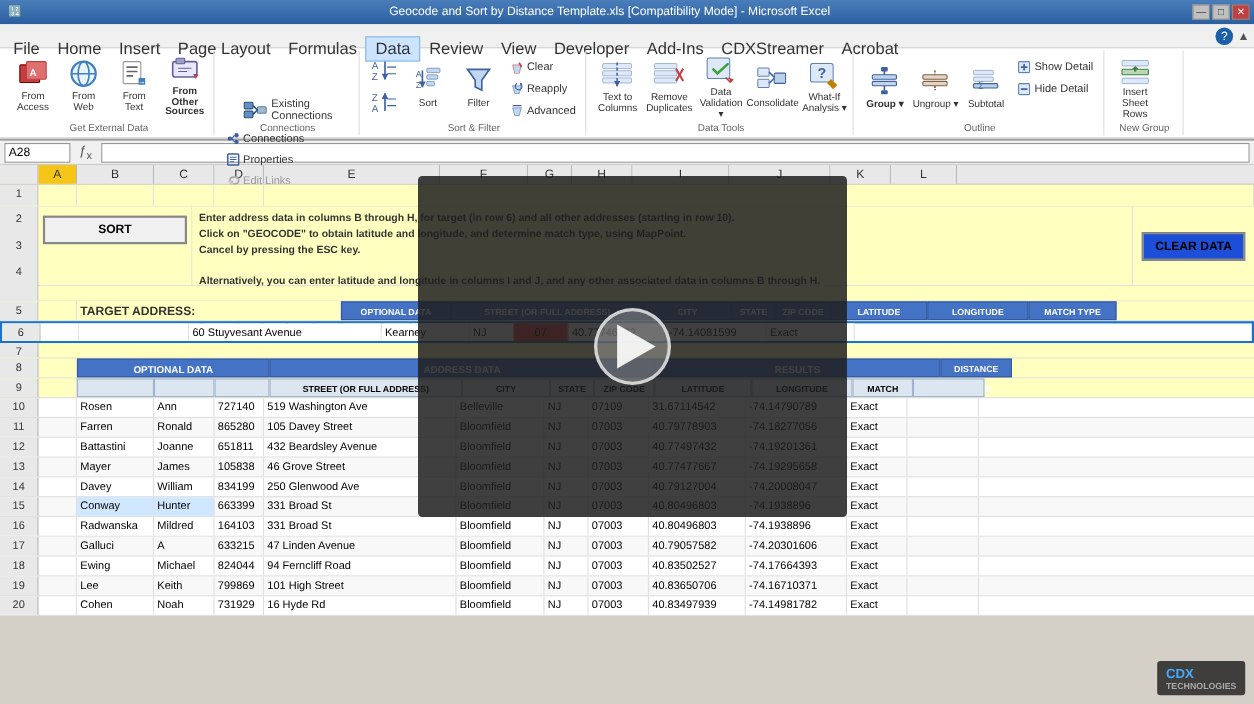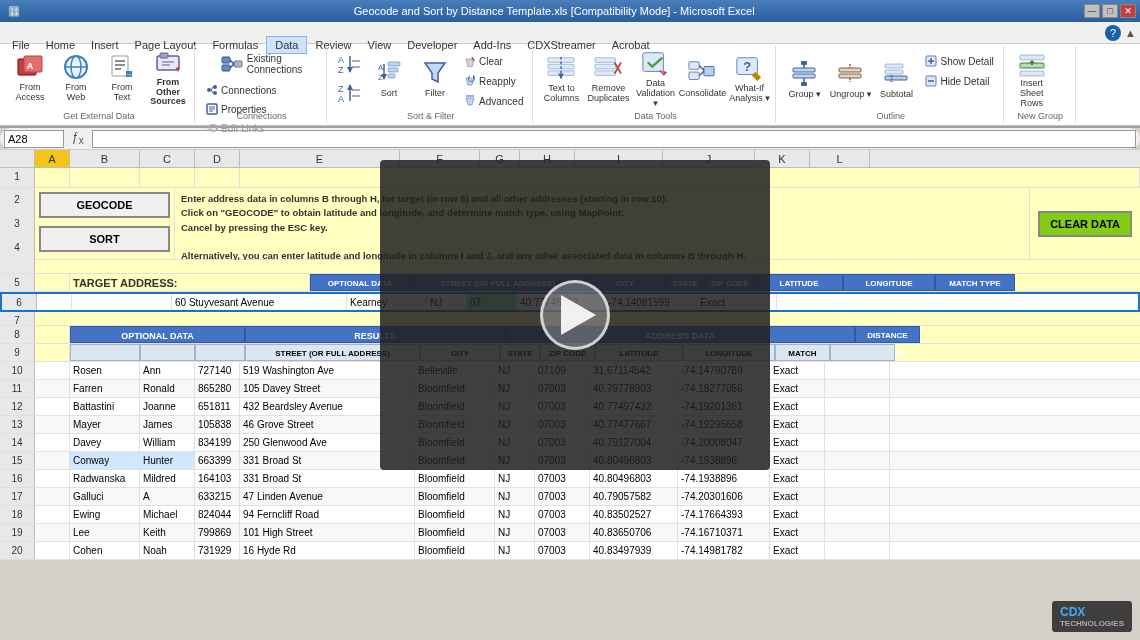--- a/index.html
+++ b/index.html
@@ -6,35 +6,35 @@
     body { width: 1140px; height: 640px; overflow: hidden; font-family: 'Segoe UI', Arial, sans-serif; font-size: 11px; background: #d4d0c8; }
 
     
     .title-bar { background: linear-gradient(to bottom, #4a7eba, #2a5ea0); height: 22px; display: flex; align-items: center; padding: 0 4px; color: white; font-size: 11px; }
     .title-bar-text { flex: 1; text-align: center; }
     .title-bar-btns { display: flex; gap: 2px; }
     .tb-btn { width: 16px; height: 14px; background: #c0c0c0; border: 1px solid #888; font-size: 9px; display: flex; align-items: center; justify-content: center; cursor: pointer; color: #333; }
 
     
     .menu-bar { background: #f0f0f0; height: 22px; display: flex; align-items: center; padding: 0 4px; border-bottom: 1px solid #ccc; }
-    .menu-item { padding: 2px 8px; font-size: 11px; cursor: pointer; color: #333; margin-top: 24px; }
+    .menu-item { padding: 2px 8px; font-size: 15px; cursor: pointer; color: #333; margin-top: 24px; }
     .menu-item.active { background: #cce4ff; border: 1px solid #84b6ea; }
 
     
     .ribbon { background: linear-gradient(to bottom, #f8f8f8, #e8e8e8); border-bottom: 2px solid #a0a0a0; }
     .ribbon-content { display: flex; height: 82px; background: white; border-bottom: 1px solid #c0c0c0; padding: 2px 4px; gap: 2px; }
     .ribbon-group { display: flex; flex-direction: column; border-right: 1px solid #ddd; padding: 2px 4px; min-width: 60px; position: relative; }
     .ribbon-group-label { font-size: 9px; color: #666; text-align: center; position: absolute; bottom: 2px; left: 0; right: 0; }
     .ribbon-buttons { display: flex; flex: 1; align-items: center; gap: 2px; padding-bottom: 14px; }
     .ribbon-btn-large { display: flex; flex-direction: column; align-items: center; justify-content: center; width: 44px; height: 58px; border: 1px solid transparent; cursor: pointer; border-radius: 2px; font-size: 9px; color: #333; gap: 2px; }
     .ribbon-btn-large .icon { width: 28px; height: 28px; display: flex; align-items: center; justify-content: center; }
     .ribbon-btn-small { display: flex; align-items: center; gap: 3px; padding: 2px 4px; border: 1px solid transparent; cursor: pointer; border-radius: 2px; font-size: 10px; color: #333; height: 18px; white-space: nowrap; }
     
     
-    .formula-bar { background: #f0f0f0; height: 22px; display: flex; align-items: center; padding: 0 4px; border-bottom: 1px solid #ccc; gap: 4px; border-radius: 11px; }
+    .formula-bar { background: #f0f0f0; height: 22px; display: flex; align-items: center; padding: 0 4px; border-bottom: 1px solid #ccc; gap: 4px; }
     .name-box { width: 60px; height: 18px; border: 1px solid #999; background: white; font-size: 11px; padding: 1px 3px; }
     .formula-icon { font-size: 12px; color: #555; padding: 0 4px; }
     .formula-input { flex: 1; height: 18px; border: 1px solid #999; background: white; font-size: 11px; padding: 1px 3px; }
 
     
     .col-header-row { display: flex; background: #e8e8e8; border-bottom: 1px solid #bbb; height: 18px; }
     .row-num-cell { width: 35px; min-width: 35px; background: #e8e8e8; border-right: 1px solid #bbb; text-align: center; line-height: 18px; font-size: 10px; color: #333; }
     .col-header-cell { border-right: 1px solid #bbb; text-align: center; line-height: 18px; font-size: 11px; color: #333; background: #e8e8e8; display: flex; align-items: center; justify-content: center; }
     .col-header-cell.active { background: #f5c518; }
 
@@ -150,21 +150,21 @@
                 </svg>
               </div>
               <span style="text-align:center;line-height:1.1;font-weight:bold;">From Other<br>Sources</span>
             </div>
           </div>
           <span class="ribbon-group-label">Get External Data</span>
         </div>
 
         <div class="ribbon-group" style="min-width:130px;">
           <div style="display:flex; flex-direction:column; padding-bottom:14px; gap:1px; padding-top:2px;">
-            <div class="ribbon-btn-large" style="width:auto; height:auto; flex-direction:row; padding:2px 6px; gap:4px; align-items:center; font-size:10px;">
+            <div class="ribbon-btn-large" style="width:auto; height:auto; flex-direction:row; padding:2px 6px; gap:4px; align-items:center; font-size:10px;margin-top:36px;">
               <svg width="22" height="22" viewBox="0 0 22 22">
                 <rect x="1" y="4" width="8" height="6" rx="1" fill="#6090c0" stroke="#305080" stroke-width="1"></rect>
                 <rect x="1" y="12" width="8" height="6" rx="1" fill="#6090c0" stroke="#305080" stroke-width="1"></rect>
                 <rect x="13" y="8" width="8" height="6" rx="1" fill="#a0b8d0" stroke="#6080a0" stroke-width="1"></rect>
                 <line x1="9" y1="7" x2="13" y2="11" stroke="#305080" stroke-width="1.5"></line>
                 <line x1="9" y1="15" x2="13" y2="11" stroke="#305080" stroke-width="1.5"></line>
               </svg>
               <span>Existing<br>Connections</span>
             </div>
             <div style="display:flex; flex-direction:column; gap:1px; margin-top:2px;">
@@ -332,21 +332,21 @@
                 </svg>
               </div>
               <span style="text-align:center; line-height:1.1;">What-If<br>Analysis ▾</span>
             </div>
           </div>
           <span class="ribbon-group-label">Data Tools</span>
         </div>
 
         <div class="ribbon-group" style="min-width:130px;">
           <div style="display:flex; gap:2px; padding-bottom:14px; padding-top:2px;">
-            <div class="ribbon-btn-large" style="height:58px;">
+            <div class="ribbon-btn-large" style="height:58px;font-weight:bold;">
               <div class="icon">
                 <svg width="26" height="26" viewBox="0 0 26 26">
                   <rect x="2" y="8" width="22" height="4" rx="1" fill="#c0d4e8" stroke="#4060a0" stroke-width="1"></rect>
                   <rect x="2" y="14" width="22" height="4" rx="1" fill="#c0d4e8" stroke="#4060a0" stroke-width="1"></rect>
                   <line x1="13" y1="4" x2="13" y2="8" stroke="#4060a0" stroke-width="1.5"></line>
                   <line x1="13" y1="18" x2="13" y2="22" stroke="#4060a0" stroke-width="1.5"></line>
                   <rect x="10" y="1" width="6" height="4" rx="1" fill="#4060a0"></rect>
                   <rect x="10" y="22" width="6" height="4" rx="1" fill="#4060a0"></rect>
                 </svg>
               </div>
@@ -450,35 +450,34 @@
       </div>
 
       <div style="display:flex; background:#ffffc0; height:72px; border-bottom:1px solid #e0e0e0;">
         <div class="row-num" style="height:72px; line-height:24px; display:flex; flex-direction:column; justify-content:space-around; align-items:center; border-right:1px solid #bbb; width:35px; min-width:35px; background:#e8e8e8;">
           <span>2</span>
           <span>3</span>
           <span>4</span>
         </div>
 
         <div style="width:140px; min-width:140px; padding:4px; display:flex; flex-direction:column; gap:4px; background:#ffffc0; border-right:1px solid #e0e0e0;">
-          <button style="padding:5px 12px; background:#f0f0f0; border:2px solid #888; cursor:pointer; font-weight:bold; font-size:11px;">GEOCODE</button>
           <button style="padding:5px 20px; background:#f0f0f0; border:2px solid #888; cursor:pointer; font-weight:bold; font-size:11px; margin-top:4px;">SORT</button>
         </div>
 
         <div style="flex:1; padding:4px 6px; background:#ffffc0; font-size:9.5px; color:#333; line-height:1.5;font-weight:bold;">
           Enter address data in columns B through H, for target (in row 6) and all other addresses (starting in row 10).<br>
           Click on "GEOCODE" to obtain latitude and longitude, and determine match type, using MapPoint.<br>
           Cancel by pressing the ESC key.<br><br>
           Alternatively, you can enter latitude and longitude in columns I and J, and any other associated data in columns B through H.<br>
           Do NOT click on "GEOCODE".<br><br>
           To sort locations based on distance from the target, press "SORT".
         </div>
 
         <div style="padding:8px; background:#ffffc0; display:flex; align-items:center; justify-content:center; border-left:1px solid #e0e0e0; min-width:100px;">
-          <button style="padding:5px 10px; background:#84cc16; border:2px solid #888; cursor:pointer; font-weight:bold; font-size:11px;">CLEAR DATA</button>
+          <button style="padding:5px 10px; background:#1d4ed8; border:2px solid #888; cursor:pointer; font-weight:bold; font-size:11px;">CLEAR DATA</button>
         </div>
       </div>
 
       <div class="grid-row" style="height:14px; background:#ffffc0;">
         <div class="row-num" style="background:#e8e8e8;"></div>
         <div style="flex:1; background:#ffffc0;"></div>
       </div>
 
       <div class="grid-row" style="height:18px; background:#ffffc0;">
         <div class="row-num">5</div>
@@ -496,38 +495,38 @@
         </div>
       </div>
 
       <div class="grid-row" style="height:20px; background:white; border:2px solid #1a73c8;">
         <div class="row-num">6</div>
         <div class="grid-cell" style="width:35px; background:white;"></div>
         <div class="grid-cell" style="width:100px; background:white;"></div>
         <div class="grid-cell" style="width:175px; background:white;">60 Stuyvesant Avenue</div>
         <div class="grid-cell" style="width:80px; background:white;">Kearney</div>
         <div class="grid-cell" style="width:40px; background:white;">NJ</div>
-        <div class="grid-cell" style="width:50px; background:#86efac;">07</div>
+        <div class="grid-cell" style="width:50px; background:#ef4444;text-align:center;">07</div>
         <div class="grid-cell" style="width:88px; background:white;">40.77746262</div>
         <div class="grid-cell" style="width:92px; background:white;">-74.14081599</div>
         <div class="grid-cell" style="width:80px; background:white;">Exact</div>
       </div>
 
       <div class="grid-row" style="height:14px; background:#ffffc0;">
         <div class="row-num">7</div>
         <div style="flex:1;"></div>
       </div>
 
       <div class="grid-row" style="height:18px; background:#ffffc0;">
         <div class="row-num">8</div>
         <div class="grid-cell" style="width:35px;"></div>
         <div style="display:flex; flex:1;">
           <div style="width:175px; background:#4472c4; color:white; font-weight:bold; font-size:9px; text-align:center; line-height:18px; border:1px solid #365a9b;">OPTIONAL DATA</div>
+          <div style="width:350px; background:#4472c4; color:white; font-weight:bold; font-size:9px; text-align:center; line-height:18px; border:1px solid #365a9b;">ADDRESS DATA</div>
           <div style="width:260px; background:#4472c4; color:white; font-weight:bold; font-size:9px; text-align:center; line-height:18px; border:1px solid #365a9b;">RESULTS</div>
-          <div style="width:350px; background:#4472c4; color:white; font-weight:bold; font-size:9px; text-align:center; line-height:18px; border:1px solid #365a9b;">ADDRESS DATA</div>
           <div style="width:65px; background:#4472c4; color:white; font-weight:bold; font-size:8px; text-align:center; line-height:18px; border:1px solid #365a9b;">DISTANCE (MILES)</div>
         </div>
       </div>
 
       <div class="grid-row" style="height:18px; background:#ffffc0;">
         <div class="row-num">9</div>
         <div class="grid-cell" style="width:35px;"></div>
         <div style="display:flex; flex:1;">
           <div style="width:70px; background:#dce6f1; font-size:8px; text-align:center; line-height:18px; border:1px solid #a0b4cc; font-weight:bold;"></div>
           <div style="width:55px; background:#dce6f1; font-size:8px; text-align:center; line-height:18px; border:1px solid #a0b4cc; font-weight:bold;"></div>

